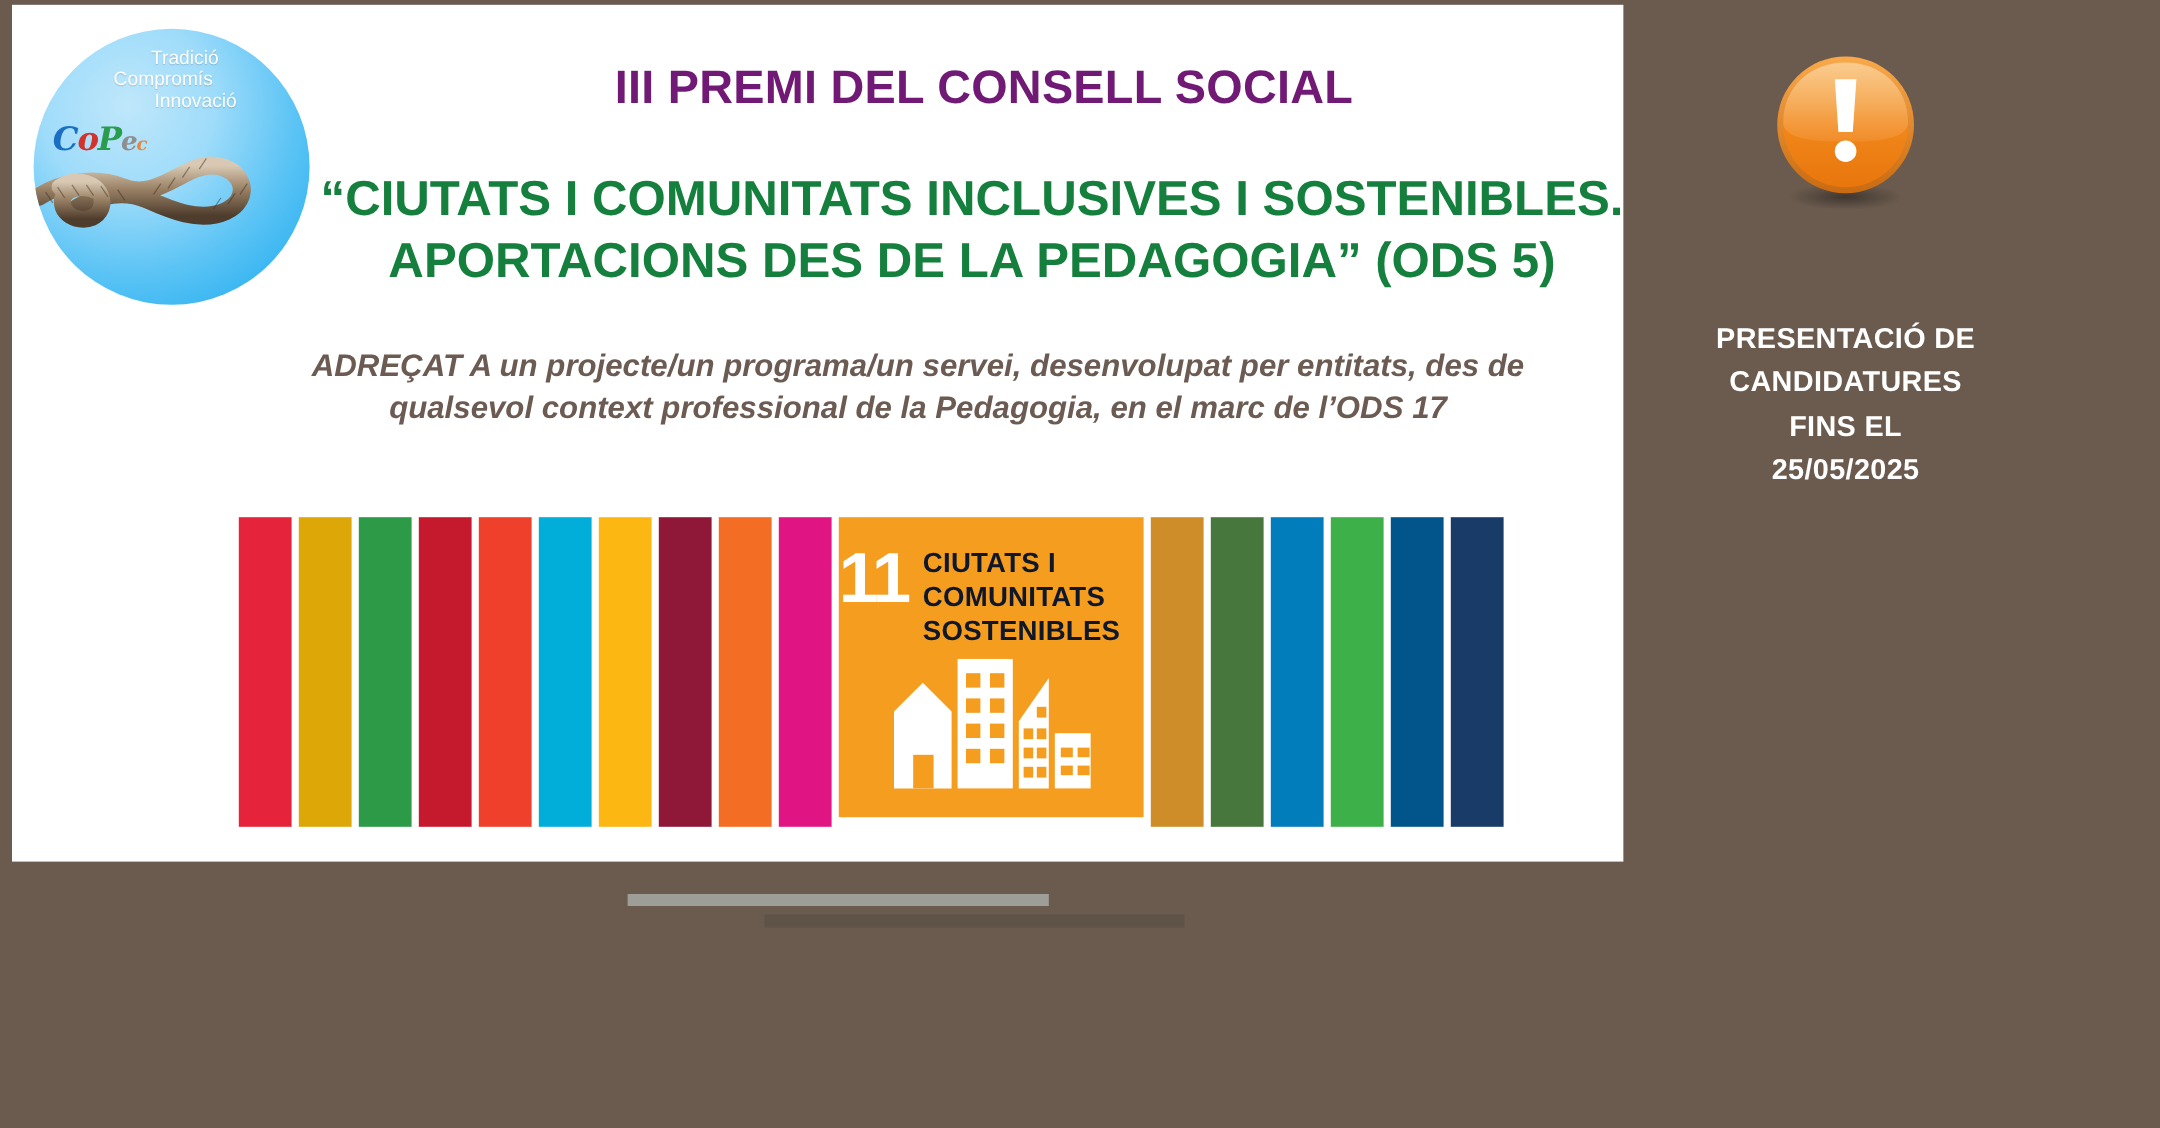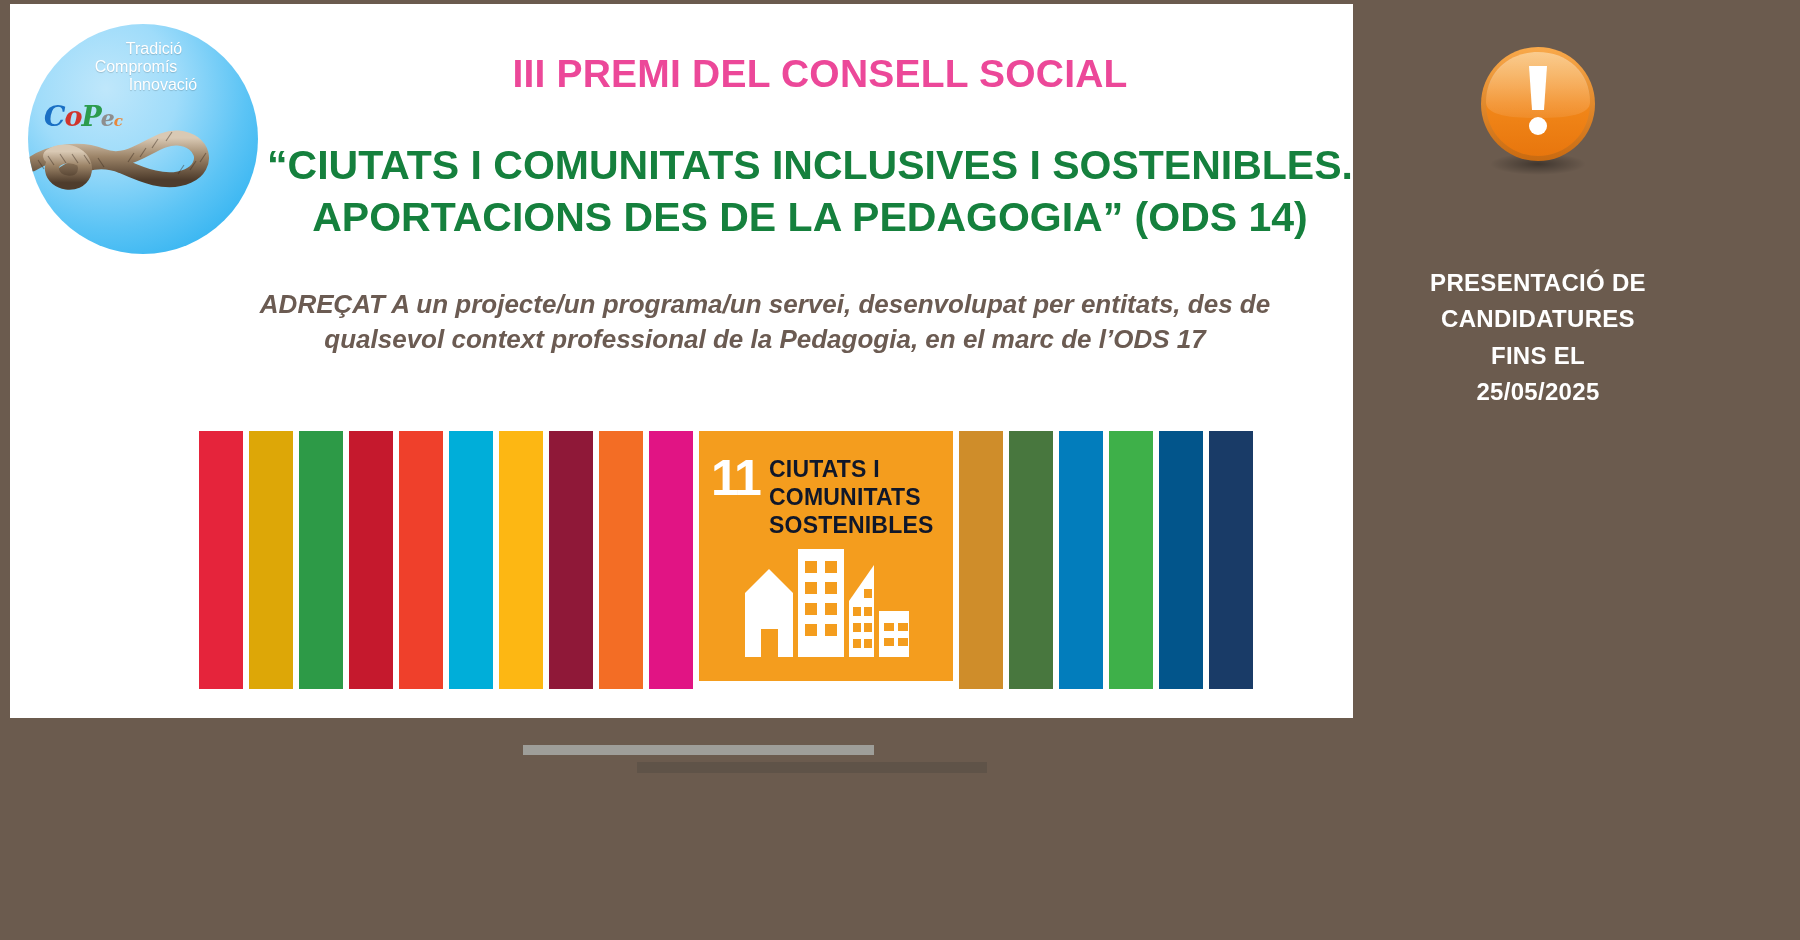--- a/index.html
+++ b/index.html
@@ -57,21 +57,21 @@
     text-align:center; color:#6b5344;
     font-size:30px; line-height:1.08; font-weight:400;
     text-shadow:0 1px 0 rgba(255,255,255,.55);
   }
   .logo-force span { display:block; }
   .logo-force .f1 { padding-left:42px; }
 
   
   .title-main {
     position:absolute; left:300px; top:48px; width:1020px;
-    text-align:center; color:#ec4899;
+    text-align:center; color:#701a75;
     font-size:39px; font-weight:bold; letter-spacing:.2px;
     font-family:"Liberation Sans", sans-serif;
   }
   .title-sub {
     position:absolute; left:250px; top:135px; width:1100px;
     text-align:center; color:#15803d;
     font-size:41px; font-weight:bold; line-height:1.28;
     font-family:"Liberation Sans", sans-serif;
   }
   .addressed {
@@ -89,22 +89,22 @@
   }
   .sdg-bar { height:258px; margin-right:6px; }
 
   .sdg-tile {
     position:relative;
     width:254px; height:250px;
     margin-right:6px;
     flex:0 0 auto;
   }
   .sdg-tile .tile-num {
-    position:absolute; left:12px; top:22px;
-    color:#ffffff; font-size:50px; font-weight:bold;
+    position:absolute; left:0; top:22px;
+    color:#ffffff; font-size:59px; font-weight:bold;
     letter-spacing:-2px; line-height:1;
   }
   .sdg-tile .tile-txt {
     position:absolute; left:70px; top:24px;
     color:#0f172a; font-size:23px; font-weight:bold;
     line-height:1.22; letter-spacing:.2px;
   }
   .tile-icon { position:absolute; left:44px; top:118px; }
 
   
@@ -171,21 +171,21 @@
                    M150,52 l6,-9 M162,48 l6,-9 M172,40 l6,-9"></path>
         </g>
       </svg>
 
     </div>
 
     <div class="title-main">III PREMI DEL CONSELL SOCIAL</div>
 
     <div class="title-sub">
       <div>“CIUTATS I COMUNITATS INCLUSIVES I SOSTENIBLES.</div>
-      <div>APORTACIONS DES DE LA PEDAGOGIA” (ODS 14)</div>
+      <div>APORTACIONS DES DE LA PEDAGOGIA” (ODS 5)</div>
     </div>
 
     <div class="addressed">
       <div>ADREÇAT A un projecte/un programa/un servei, desenvolupat per entitats, des de</div>
       <div>qualsevol context professional de la Pedagogia, en el marc de l’ODS 17</div>
     </div>
 
     <div class="sdg-strip" id="sdgStrip">
         <div class="sdg-bar" style="width: 44px; background: rgb(229, 36, 59);"></div>
         <div class="sdg-bar" style="width: 44px; background: rgb(221, 167, 7);"></div>

